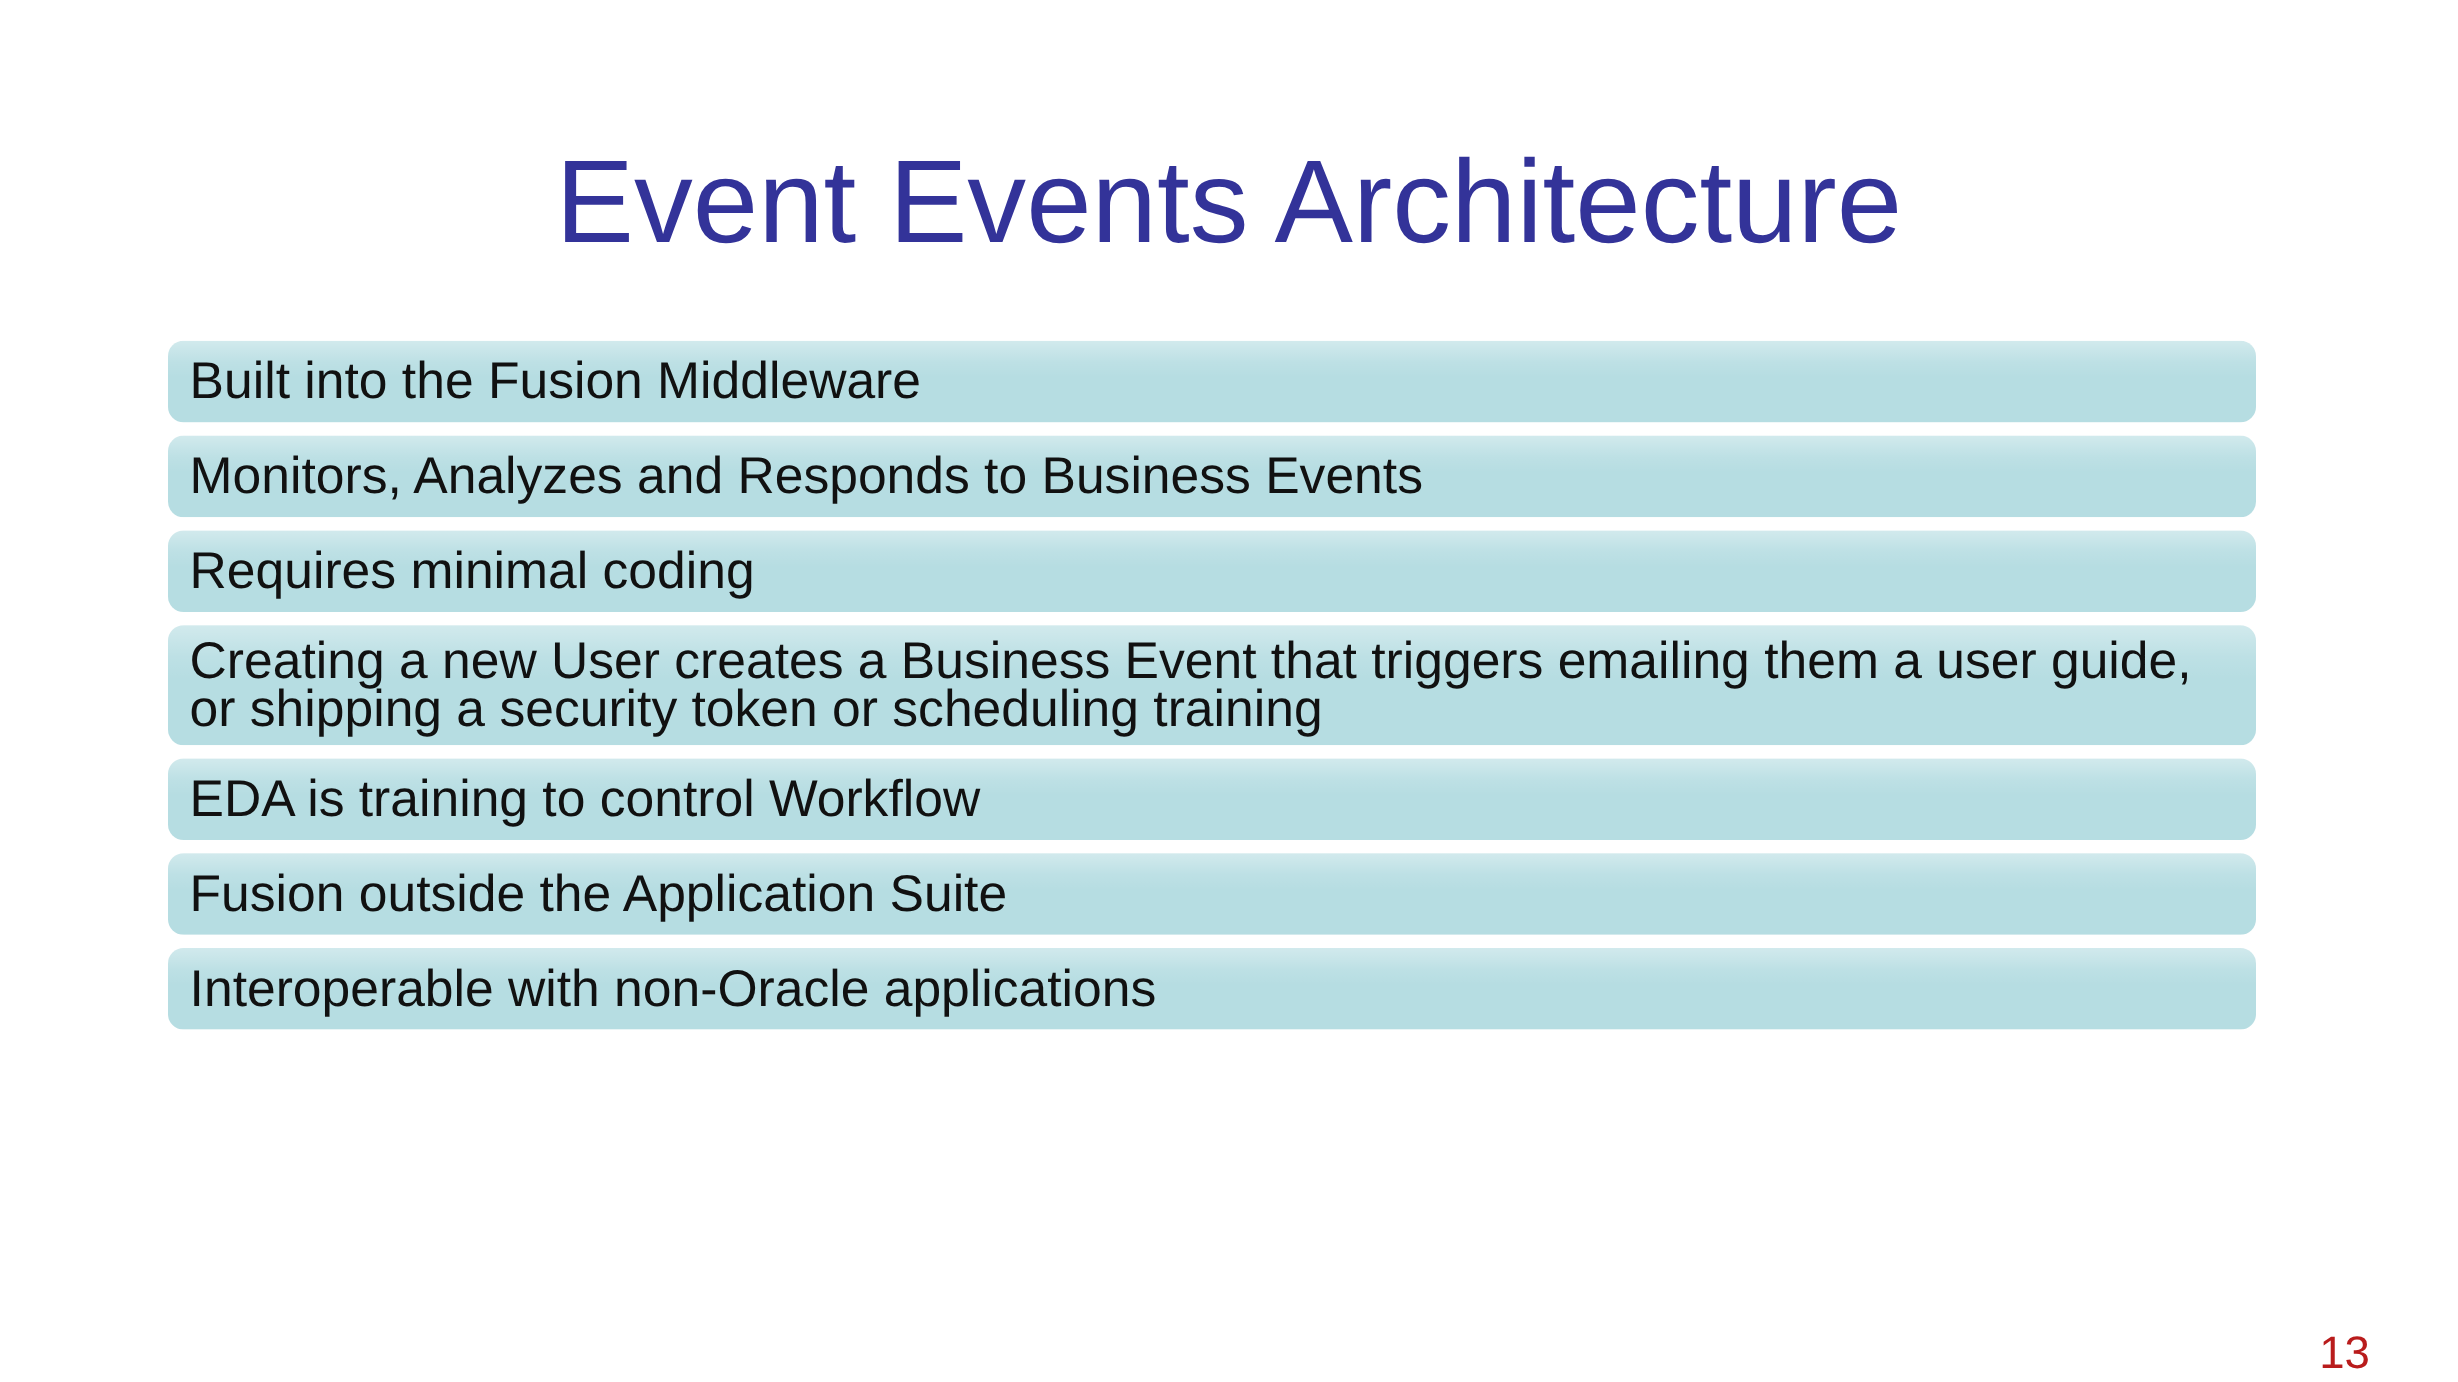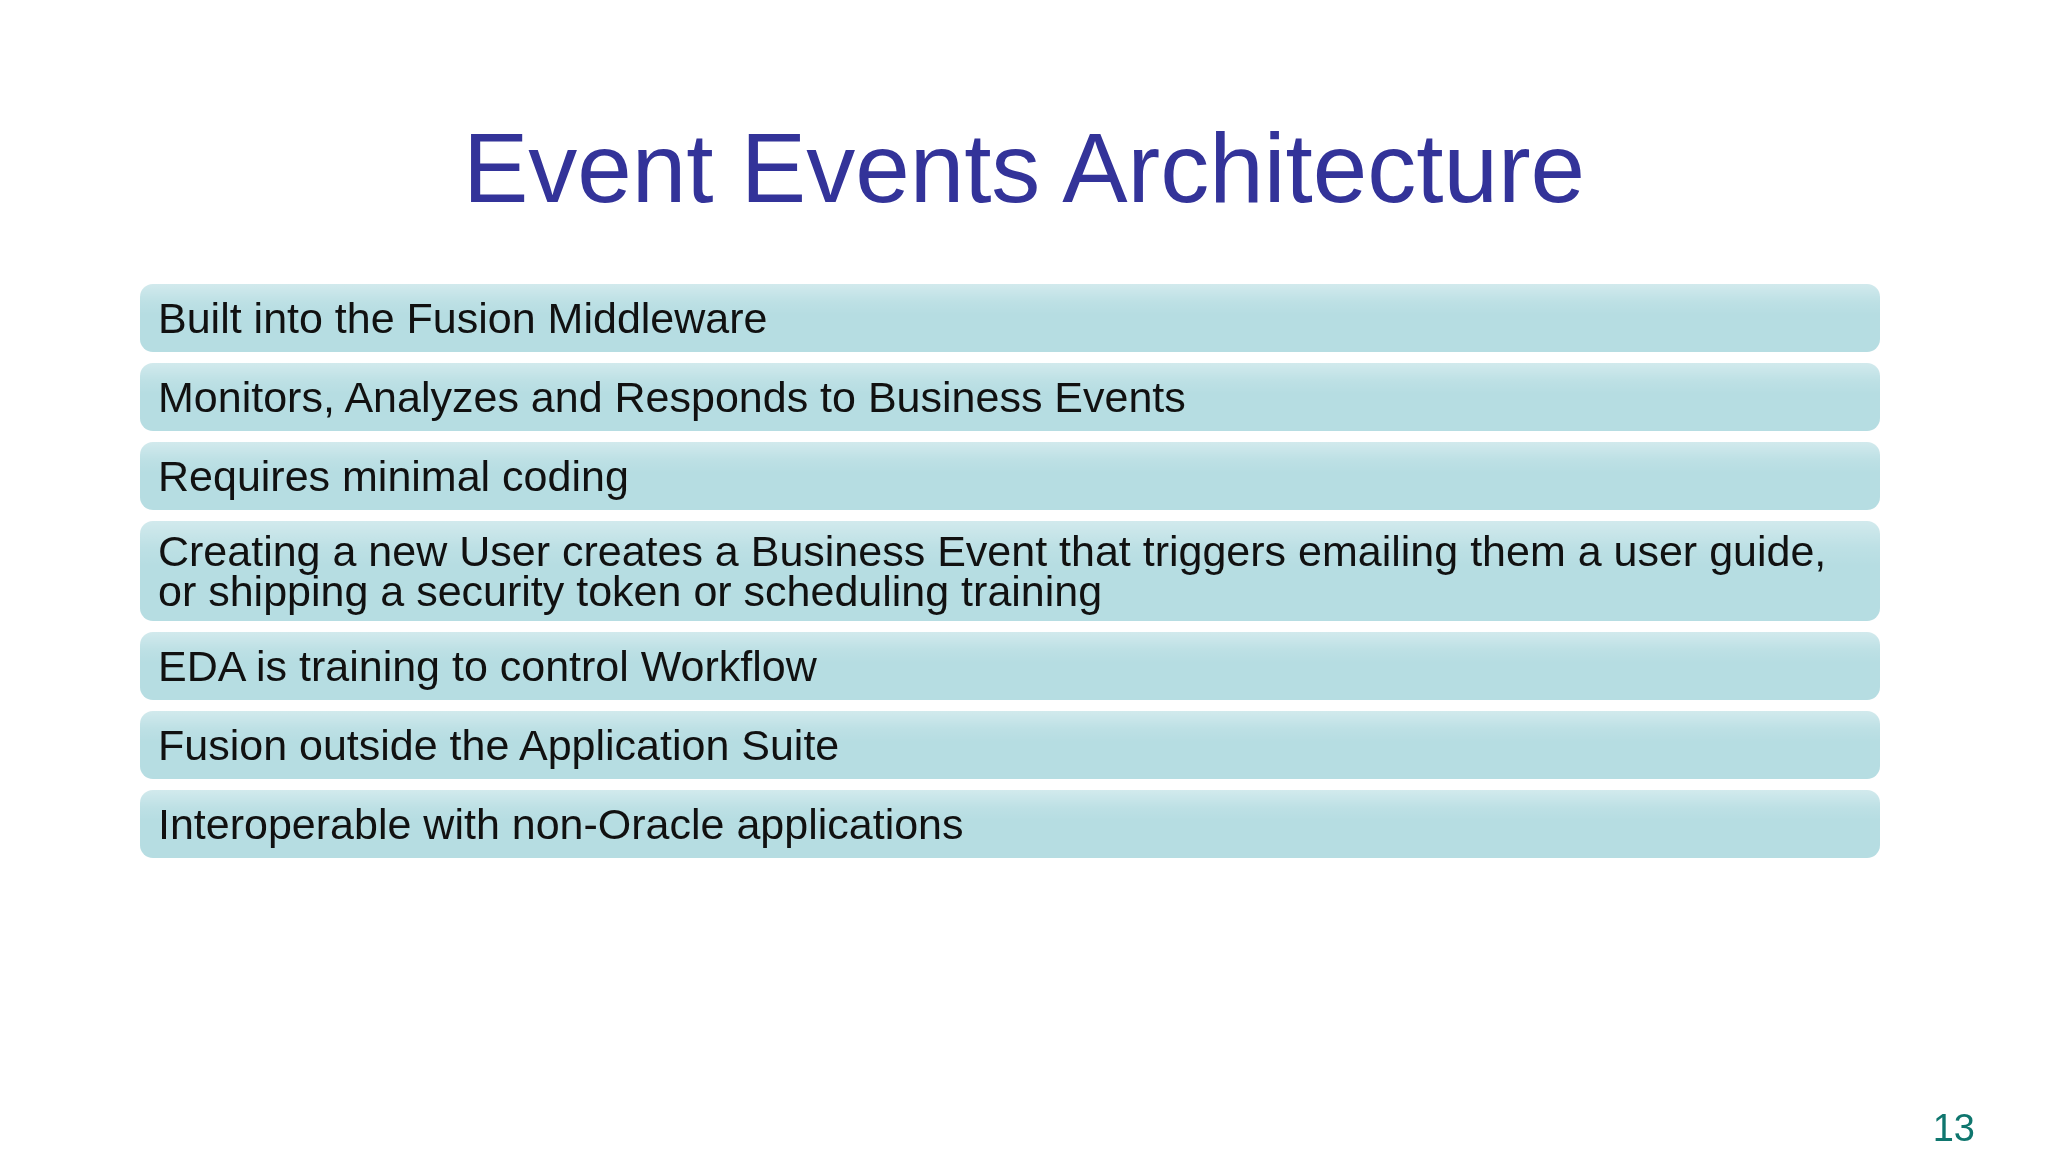--- a/index.html
+++ b/index.html
@@ -55,21 +55,21 @@
     font-size: 43px;
     line-height: 40px;
     color: var(--bar-text, #111111);
     letter-spacing: 0px;
   }
   .page-number {
     position: absolute;
     right: 73px;
     bottom: 2px;
     font-size: 38px;
-    color: #0f766e;
+    color: #b91c1c;
   }
 </style>
 </head>
 <body style="--bg: #ffffff; --title-color: #333399; --bar-fill: #b6dde2; --bar-text: #111111;">
 
 <div class="slide">
 
   <h1 class="slide-title">Event Events Architecture</h1>
 
   <div class="items-list" id="items-list">

